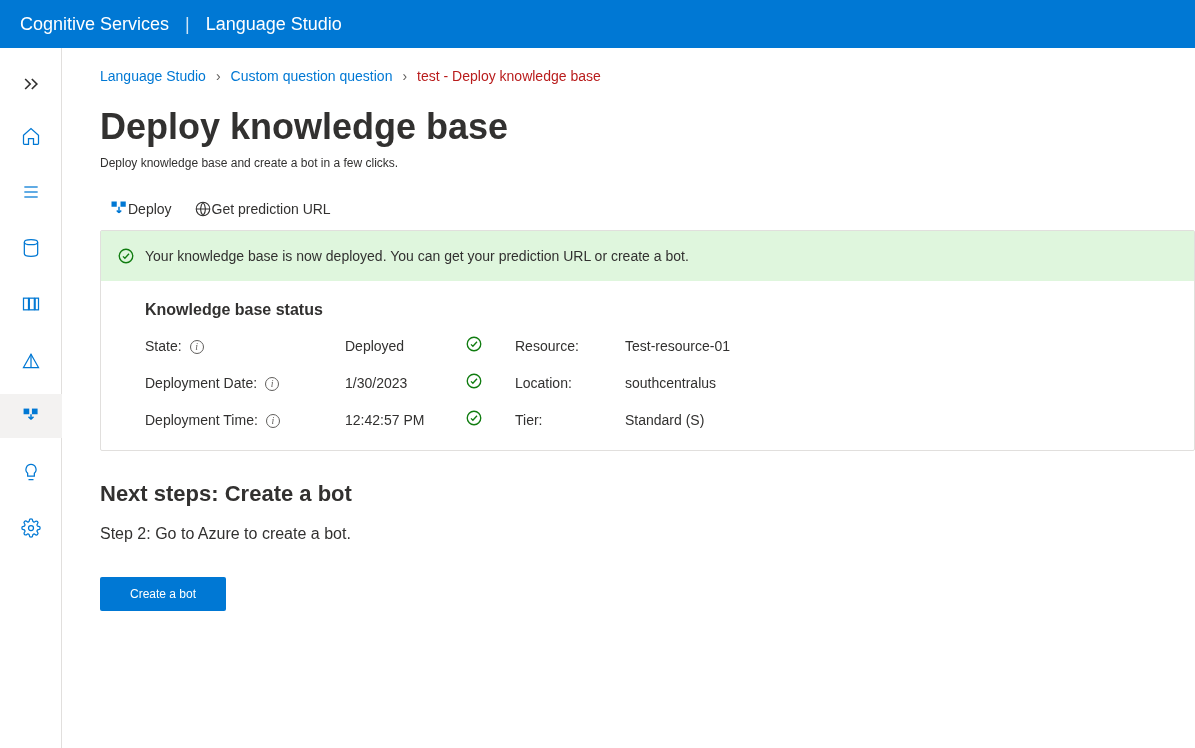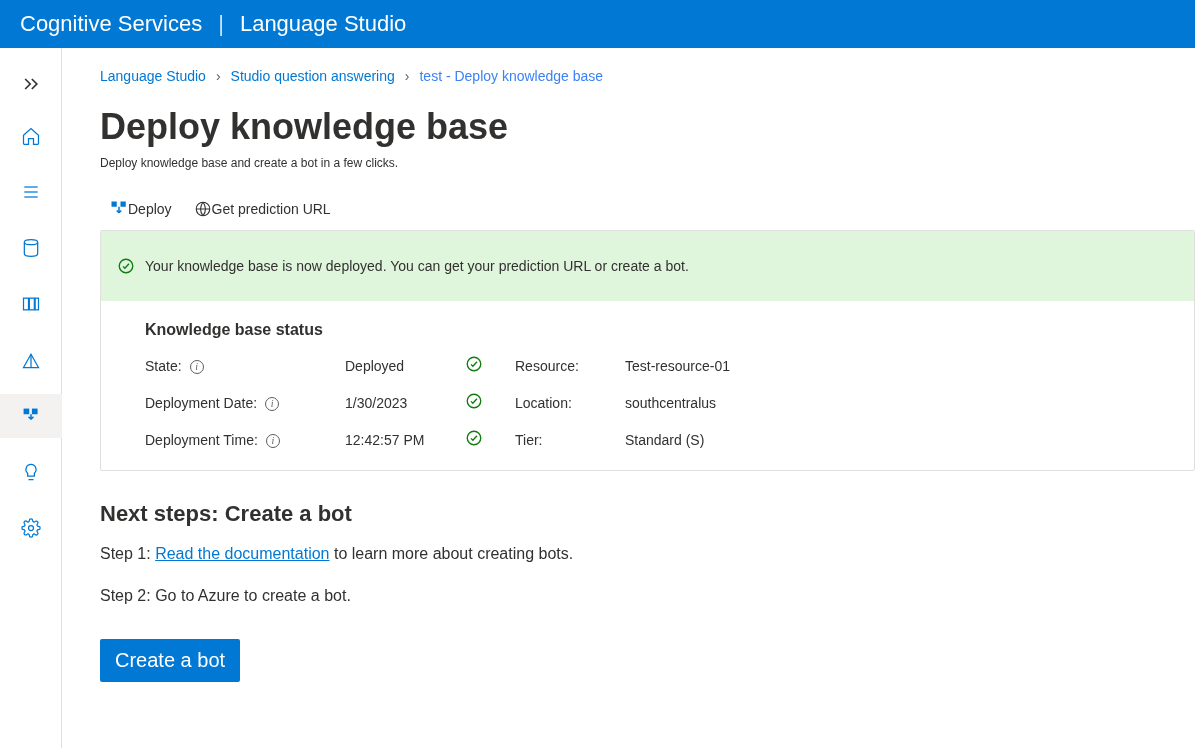--- a/index.html
+++ b/index.html
@@ -9,21 +9,21 @@
     color: #323130;
     background: #ffffff;
   }
   .top-bar {
     background: #0078d4;
     color: #ffffff;
     height: 48px;
     display: flex;
     align-items: center;
     padding: 0 20px;
-    font-size: 22px;
+    font-size: 18px;
   }
   .top-bar .brand { font-weight: 400; }
   .top-bar .sep { margin: 0 16px; opacity: 0.8; }
   .layout { display: flex; height: calc(748px - 48px); }
   .sidebar {
     width: 62px;
     border-right: 1px solid #e1dfdd;
     display: flex;
     flex-direction: column;
     align-items: center;
@@ -49,21 +49,21 @@
   }
   .breadcrumb {
     display: flex;
     align-items: center;
     gap: 10px;
     font-size: 14px;
     margin-bottom: 22px;
   }
   .breadcrumb a { color: #0078d4; text-decoration: none; cursor: pointer; }
   .breadcrumb .chev { color: #605e5c; }
-  .breadcrumb .current { color: #3b82f6; text-align: right; }
+  .breadcrumb .current { color: #b91c1c; text-align: right; }
   h1.page-title {
     font-size: 36px;
     font-weight: 600;
     margin-bottom: 8px;
   }
   .subtitle { font-size: 12px; color: #323130; margin-bottom: 30px; }
   .toolbar {
     display: flex;
     align-items: center;
     gap: 22px;
@@ -81,21 +81,21 @@
     border: none;
   }
   .tool-btn svg { width: 18px; height: 18px; }
   .status-card {
     border: 1px solid #e1dfdd;
     border-radius: 2px;
     margin-bottom: 30px;
   }
   .banner {
     background: #dff6dd;
-    padding: 26px 16px;
+    padding: 16px 16px;
     display: flex;
     align-items: center;
     gap: 10px;
     font-size: 14px;
   }
   .banner svg { width: 18px; height: 18px; flex-shrink: 0; }
   .card-body { padding: 20px 28px 20px 44px; }
   .card-heading { font-size: 16px; font-weight: 600; margin-bottom: 16px; }
   .status-grid {
     display: grid;
@@ -111,22 +111,22 @@
     font-size: 10px; color: #605e5c; font-style: italic; font-family: serif;
   }
   .check-cell svg { width: 18px; height: 18px; }
   .next-heading { font-size: 22px; font-weight: 600; margin-bottom: 18px; }
   .step-row { font-size: 16px; margin-bottom: 24px; }
   .step-row a { color: #0078d4; text-decoration: underline; cursor: pointer; }
   .primary-btn {
     background: #0078d4;
     color: #ffffff;
     border: none;
-    padding: 10px 15px;
-    font-size: 20px;
+    padding: 10px 30px;
+    font-size: 12px;
     cursor: pointer;
     border-radius: 2px;
     margin-top: 10px;
   }
 </style>
 </head>
 <body>
 
 <div class="top-bar">
   <span class="brand">Cognitive Services</span>
@@ -189,21 +189,21 @@
           <circle cx="12" cy="12" r="3"></circle>
           <path d="M19.4 15a1.7 1.7 0 00.34 1.87l.06.06a2 2 0 11-2.83 2.83l-.06-.06a1.7 1.7 0 00-1.87-.34 1.7 1.7 0 00-1 1.56V21a2 2 0 11-4 0v-.09a1.7 1.7 0 00-1-1.56 1.7 1.7 0 00-1.87.34l-.06.06a2 2 0 11-2.83-2.83l.06-.06a1.7 1.7 0 00.34-1.87 1.7 1.7 0 00-1.56-1H3a2 2 0 110-4h.09a1.7 1.7 0 001.56-1 1.7 1.7 0 00-.34-1.87l-.06-.06a2 2 0 112.83-2.83l.06.06a1.7 1.7 0 001.87.34H9a1.7 1.7 0 001-1.56V3a2 2 0 114 0v.09a1.7 1.7 0 001 1.56 1.7 1.7 0 001.87-.34l.06-.06a2 2 0 112.83 2.83l-.06.06a1.7 1.7 0 00-.34 1.87V9a1.7 1.7 0 001.56 1H21a2 2 0 110 4h-.09a1.7 1.7 0 00-1.56 1z"></path>
         </svg>
     </div>
   </div>
 
   <div class="main">
     <div class="breadcrumb">
       <a>Language Studio</a>
       <span class="chev">›</span>
-      <a>Studio question answering</a>
+      <a>Custom question question</a>
       <span class="chev">›</span>
       <span class="current">test - Deploy knowledge base</span>
     </div>
 
     <h1 class="page-title">Deploy knowledge base</h1>
     <p class="subtitle">Deploy knowledge base and create a bot in a few clicks.</p>
 
     <div class="toolbar">
       <button class="tool-btn">
         <svg viewBox="0 0 24 24" fill="none" stroke="#0078d4" stroke-width="2">
@@ -266,20 +266,17 @@
                 <circle cx="12" cy="12" r="9"></circle>
                 <path d="M8 12.5l2.5 2.5L16 9"></path>
               </svg></div>
           <div>Tier:</div>
           <div>Standard (S)</div>
         </div>
       </div>
     </div>
 
     <div class="next-heading">Next steps: Create a bot</div>
-    <div class="step-row">
-      <span>Step 1: </span><a>Read the documentation</a><span> to learn more about creating bots.</span>
-    </div>
     <div class="step-row">Step 2: Go to Azure to create a bot.</div>
 
     <button class="primary-btn">Create a bot</button>
   </div>
 </div>
 
 </body></html>

